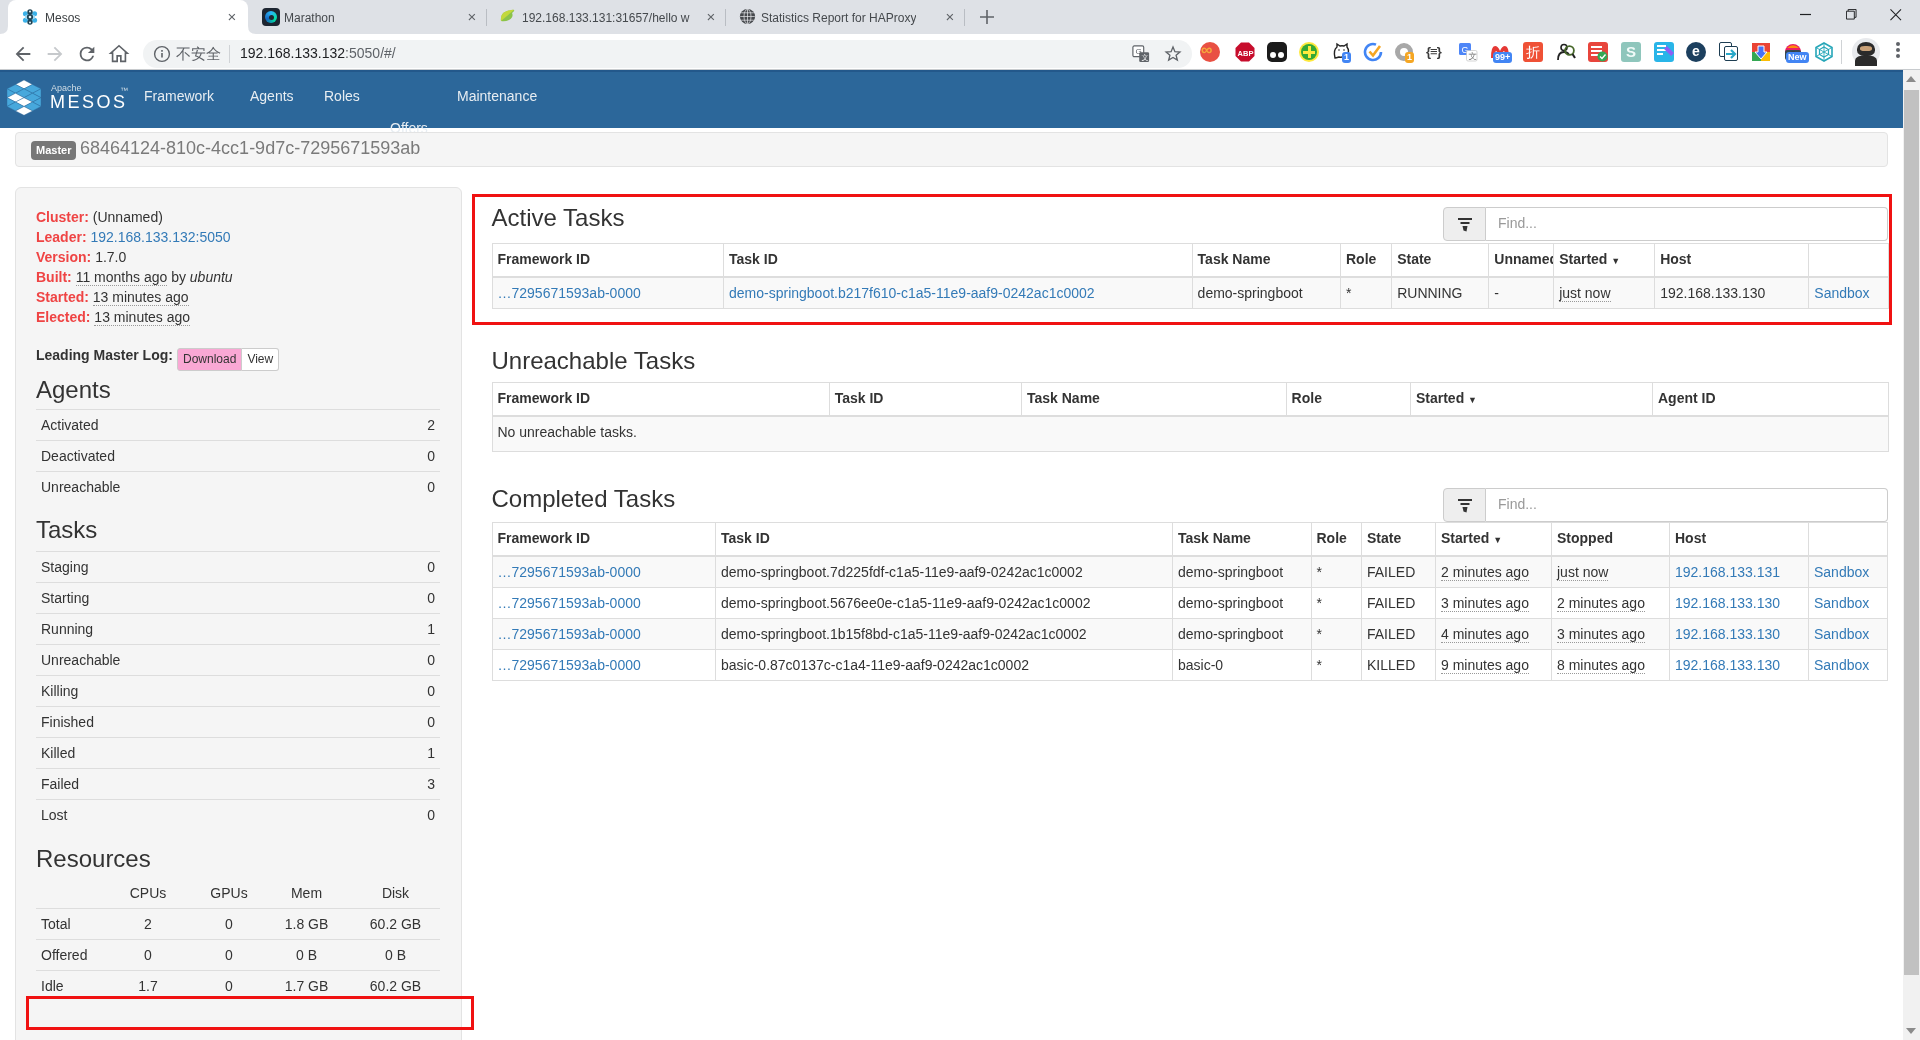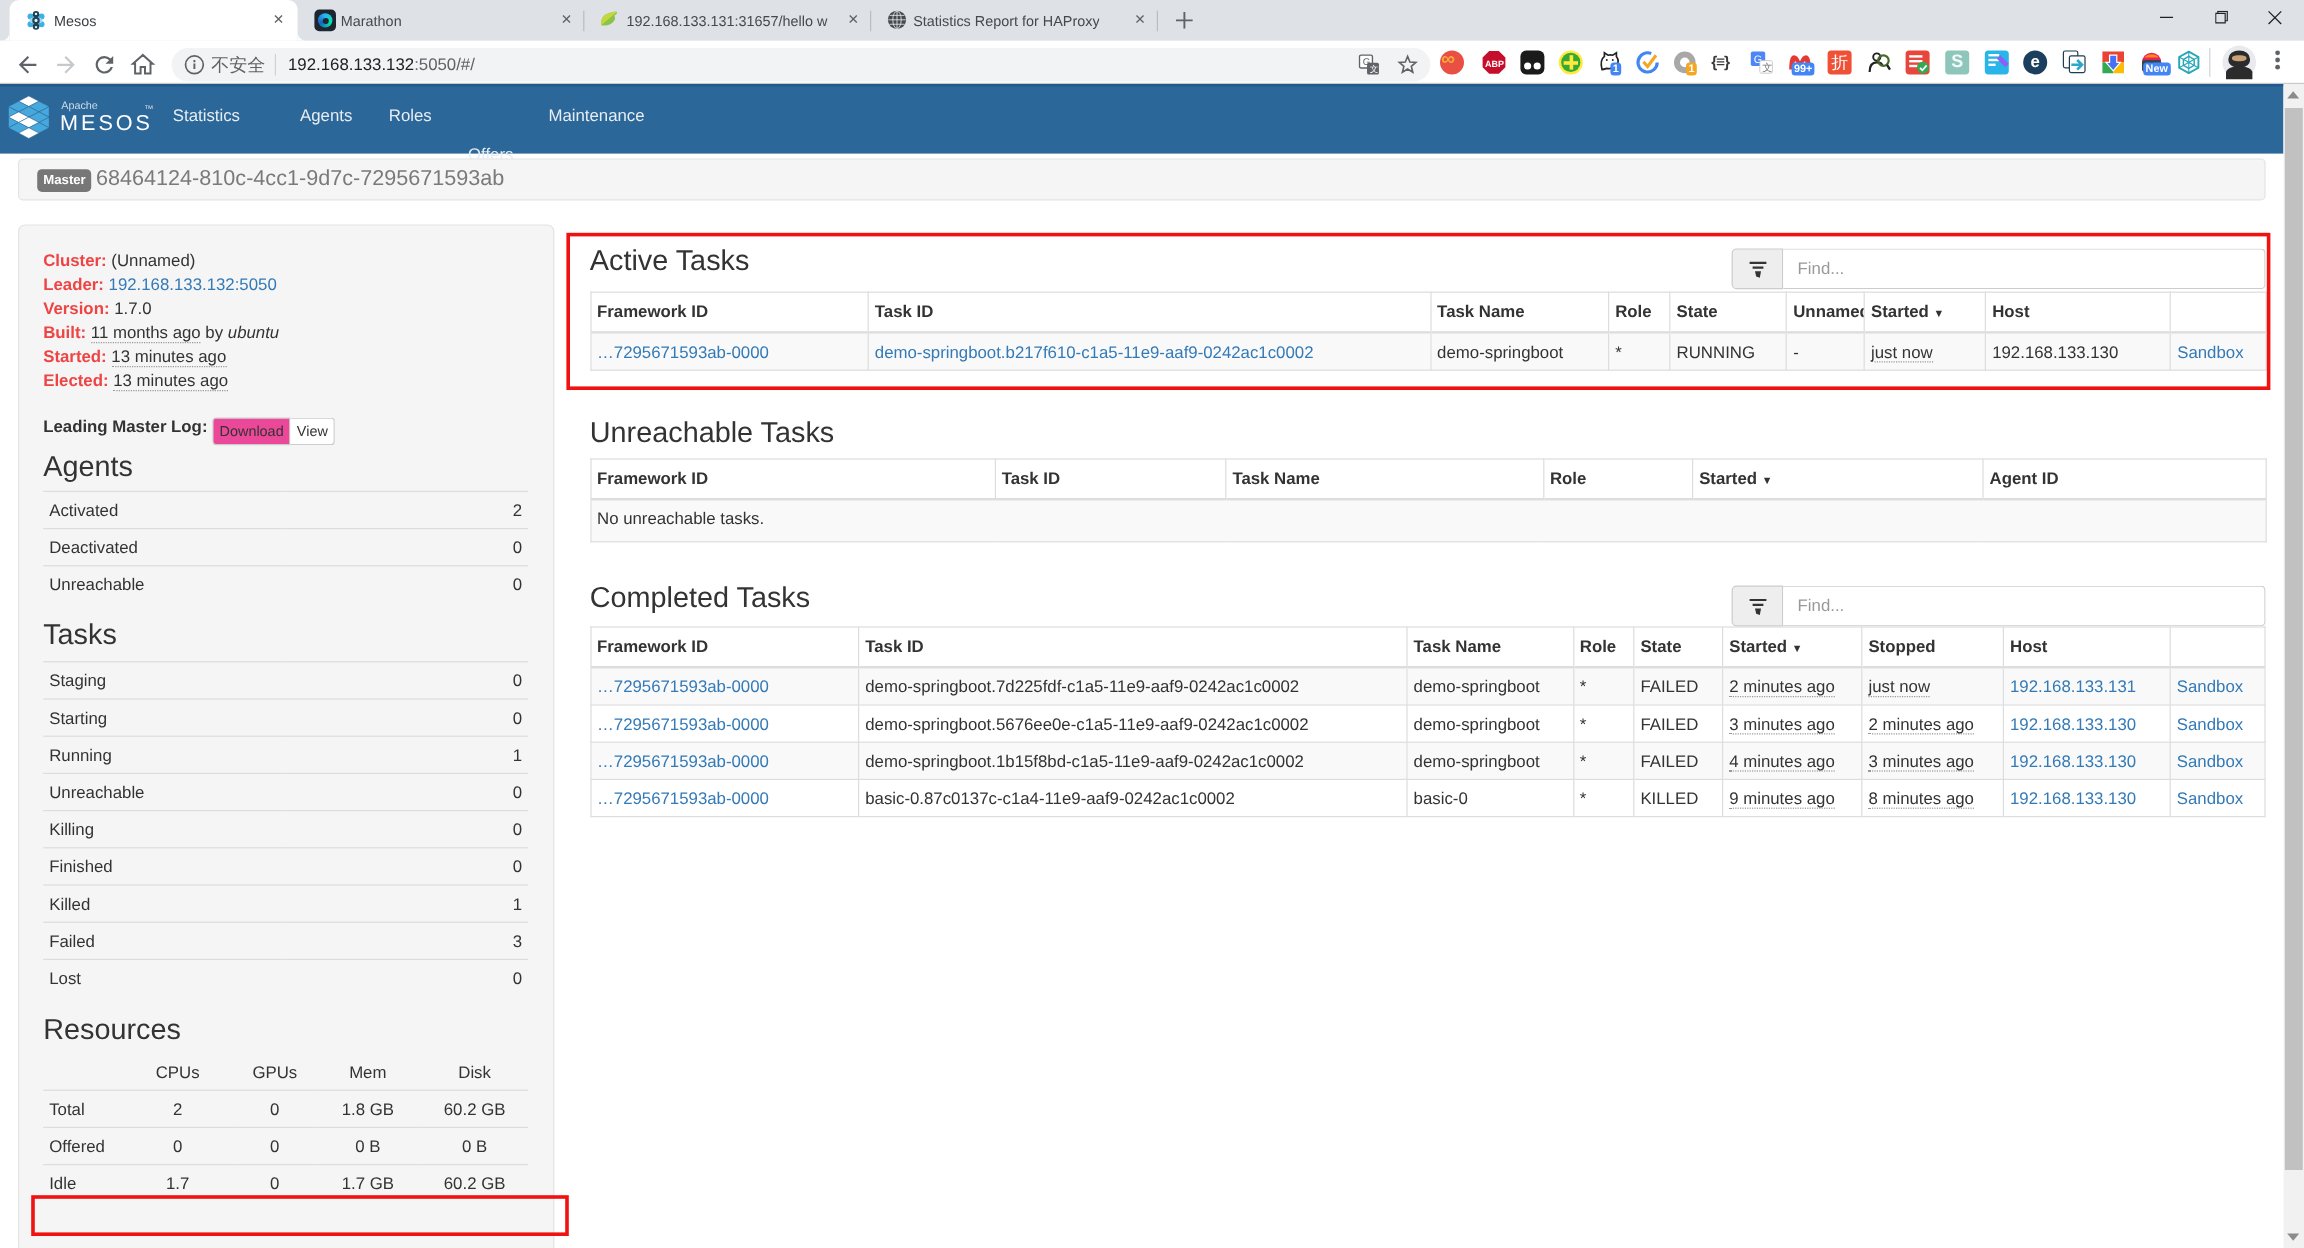--- a/index.html
+++ b/index.html
@@ -321,21 +321,21 @@
       <polygon points="0,52 25,65 0,78" fill="#47a8dc"></polygon>
       <polygon points="100,52 100,78 75,65" fill="#47a8dc"></polygon>
       <polygon points="25,65 50,78 25,91 0,78" fill="#47a8dc"></polygon>
       <polygon points="75,65 100,78 75,91 50,78" fill="#47a8dc"></polygon>
       <polygon points="50,78 75,91 50,104 25,91" fill="#fff"></polygon>
       </g>
     </svg>
     <span style="position:absolute; left:51px; top:11px; color:#cfdce5; font-size:9px;">Apache</span>
     <span style="position:absolute; left:50px; top:20px; color:#fff; font-size:18px; letter-spacing:2.5px;">MESOS</span>
       <span style="position:absolute; left:120px; top:14px; color:#cfdce5; font-size:8px;">™</span>
-    <span class="navitem" style="left:144px;">Statistics</span>
+    <span class="navitem" style="left:144px;">Framework</span>
     <span class="navitem" style="left:250px;">Agents</span>
     <span class="navitem" style="left:324px;">Roles</span>
     <span class="navitem" style="left:390px;margin-top:32px;">Offers</span>
     <span class="navitem" style="left:457px;">Maintenance</span>
   </div>
   <div id="well">
     <span id="masterbadge">Master</span>
     <span id="masterhash">68464124-810c-4cc1-9d7c-7295671593ab</span>
   </div>
   <div id="sidepanel"></div>
@@ -343,21 +343,21 @@
     <div class="sideinfo">
       <div><b>Cluster:</b> (Unnamed)</div>
       <div><b>Leader:</b> <a>192.168.133.132:5050</a></div>
       <div><b>Version:</b> 1.7.0</div>
       <div><b>Built:</b> <span class="tago">11 months ago</span> by <i>ubuntu</i></div>
       <div><b>Started:</b> <span class="tago">13 minutes ago</span></div>
       <div><b>Elected:</b> <span class="tago">13 minutes ago</span></div>
     </div>
     <div class="abs" style="left:36px; top:277px; font-size:14px; font-weight:bold; color:#333;">Leading Master Log:</div>
     <div class="abs" style="left:177px; top:278px; height:22px;">
-      <span style="display:inline-block; border:1px solid #ccc; border-radius:3px 0 0 3px; background:#ec4899; color:#333; font-size:12px; padding:2px 5px 3px; line-height:16px;">Download</span><span style="display:inline-block; border:1px solid #ccc; border-left:none; border-radius:0 3px 3px 0; background:#fff; color:#333; font-size:12px; padding:2px 5px 3px; line-height:16px;">View</span>
+      <span style="display:inline-block; border:1px solid #ccc; border-radius:3px 0 0 3px; background:#f9a8d4; color:#333; font-size:12px; padding:2px 5px 3px; line-height:16px;">Download</span><span style="display:inline-block; border:1px solid #ccc; border-left:none; border-radius:0 3px 3px 0; background:#fff; color:#333; font-size:12px; padding:2px 5px 3px; line-height:16px;">View</span>
     </div>
     <h3 class="abs" style="left:36px; top:307px;">Agents</h3>
     <table class="sidetable" style="top:338.7px;">
       <tbody>
           <tr>
             <td>Activated</td>
             <td>2</td>
           </tr>
       <tr>
             <td>Deactivated</td>

